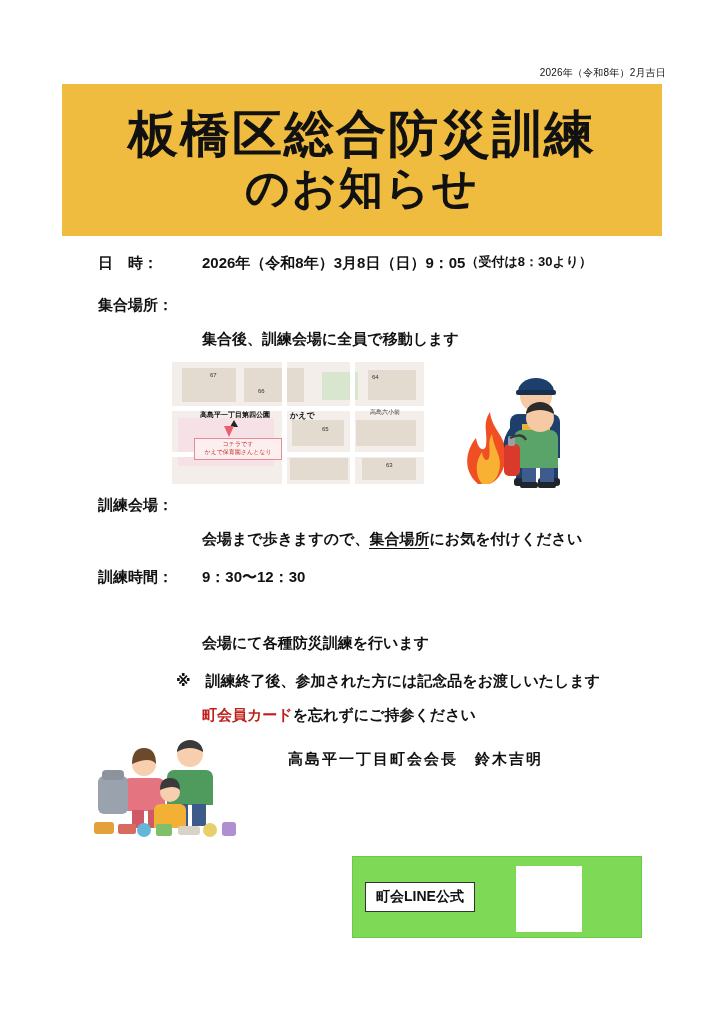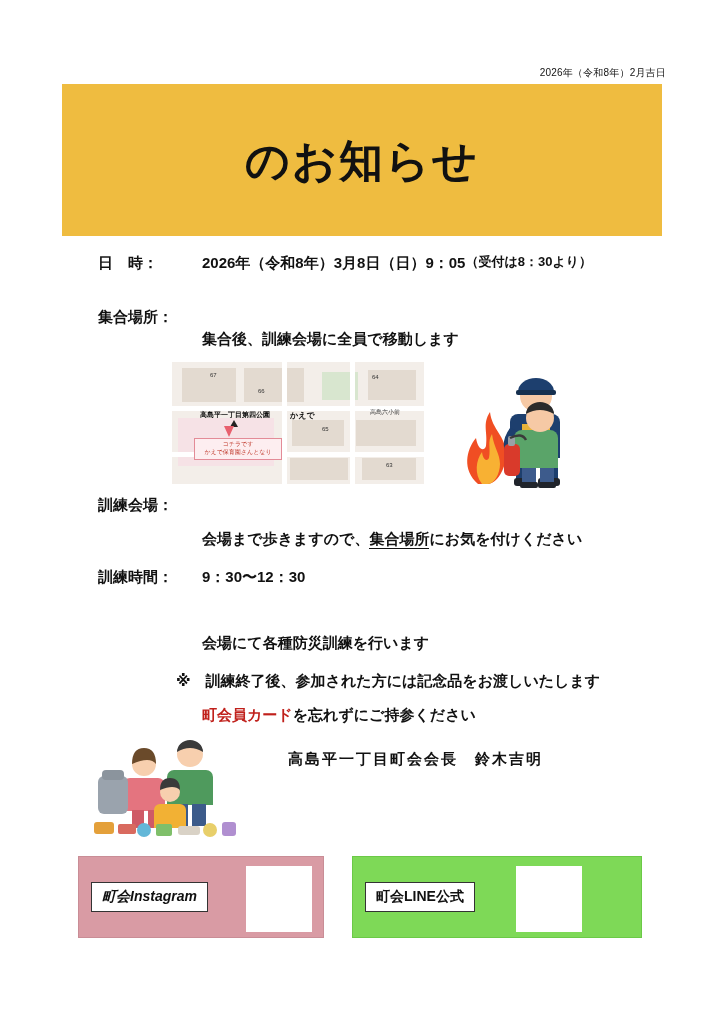--- a/index.html
+++ b/index.html
@@ -269,30 +269,31 @@
   }
 </style>
 </head>
 <body>
 
 <div class="page">
 
   <div class="issue-date">2026年（令和8年）2月吉日</div>
 
   <div class="title-banner">
+    <div class="title-line1">板橋区総合防災訓練</div>
     <div class="title-line2">のお知らせ</div>
   </div>
 
   <div class="row" style="left:98px; top:252px;">
     <span class="label">日　時：</span>
     <span class="value">2026年（令和8年）3月8日（日）9：05</span>
     <span class="value small-note">（受付は8：30より）</span>
   </div>
 
-  <div class="row" style="left:98px; top:306px;align-items:flex-end;">
+  <div class="row" style="left:98px; top:294px;align-items:flex-end;">
     <span class="label">集合場所：</span>
   </div>
   <div class="sub-line" style="left:202px; top:330px;">集合後、訓練会場に全員で移動します</div>
 
   <div class="map-img">
     <div class="blk" style="left:0; top:0; width:252px; height:122px; background:#f3eee9;"></div>
     <div class="pink" style="left:6px; top:56px; width:96px; height:48px;"></div>
     <div class="green" style="left:150px; top:10px; width:36px; height:28px;"></div>
     <div class="blk" style="left:10px; top:6px; width:54px; height:34px;"></div>
     <div class="blk" style="left:72px; top:6px; width:60px; height:34px;"></div>
@@ -399,23 +400,20 @@
       <circle cx="58" cy="100" r="7" fill="#63b7d8"></circle>
       <rect x="70" y="94" width="16" height="12" rx="2" fill="#7fbf6a"></rect>
       <rect x="92" y="96" width="22" height="9" rx="3" fill="#d9d2c6"></rect>
       <circle cx="124" cy="100" r="7" fill="#e8cf6a"></circle>
       <rect x="136" y="92" width="14" height="14" rx="3" fill="#b08fd0"></rect>
     </svg>
   </div>
 
   <div class="sign" style="left:288px; top:750px;">高島平一丁目町会会長　鈴木吉明</div>
 
-  <div class="sns sns-insta">
-    <div class="sns-pill">町会Instagram</div>
-  </div>
   <div class="qr qr-insta">
     <div class="qrgrid" id="qr1" style="grid-template-columns: repeat(21, 1fr); grid-template-rows: repeat(21, 1fr);">
         <i style="background: rgb(17, 17, 17);"></i>
         <i style="background: rgb(17, 17, 17);"></i>
         <i style="background: rgb(17, 17, 17);"></i>
         <i style="background: rgb(17, 17, 17);"></i>
         <i style="background: rgb(17, 17, 17);"></i>
         <i style="background: rgb(17, 17, 17);"></i>
         <i style="background: rgb(17, 17, 17);"></i>
         <i style="background: rgb(255, 255, 255);"></i>

